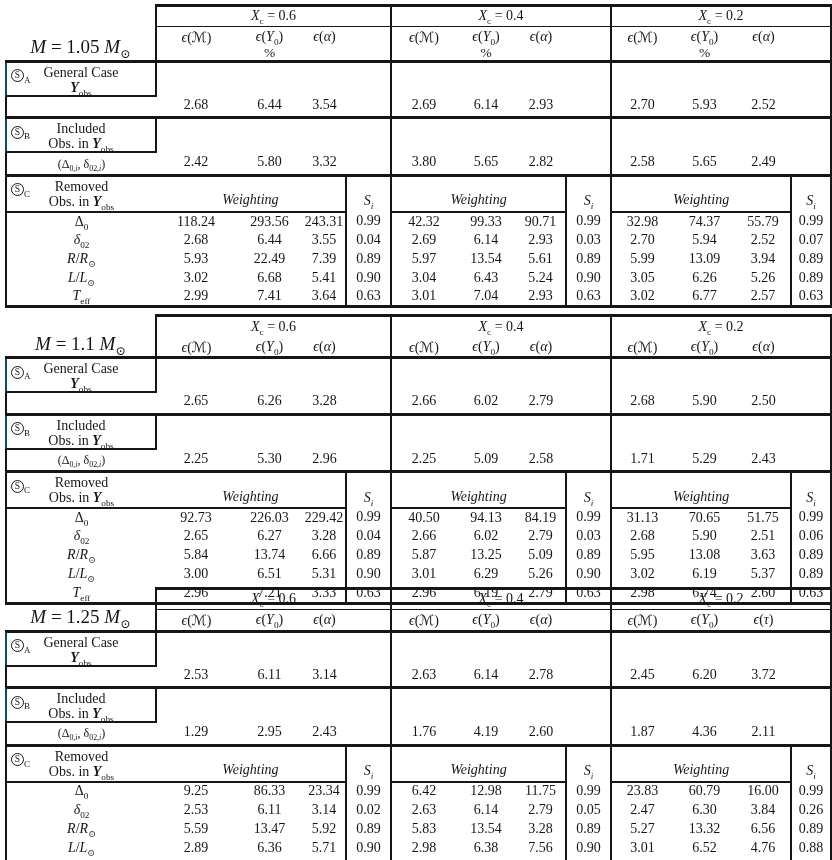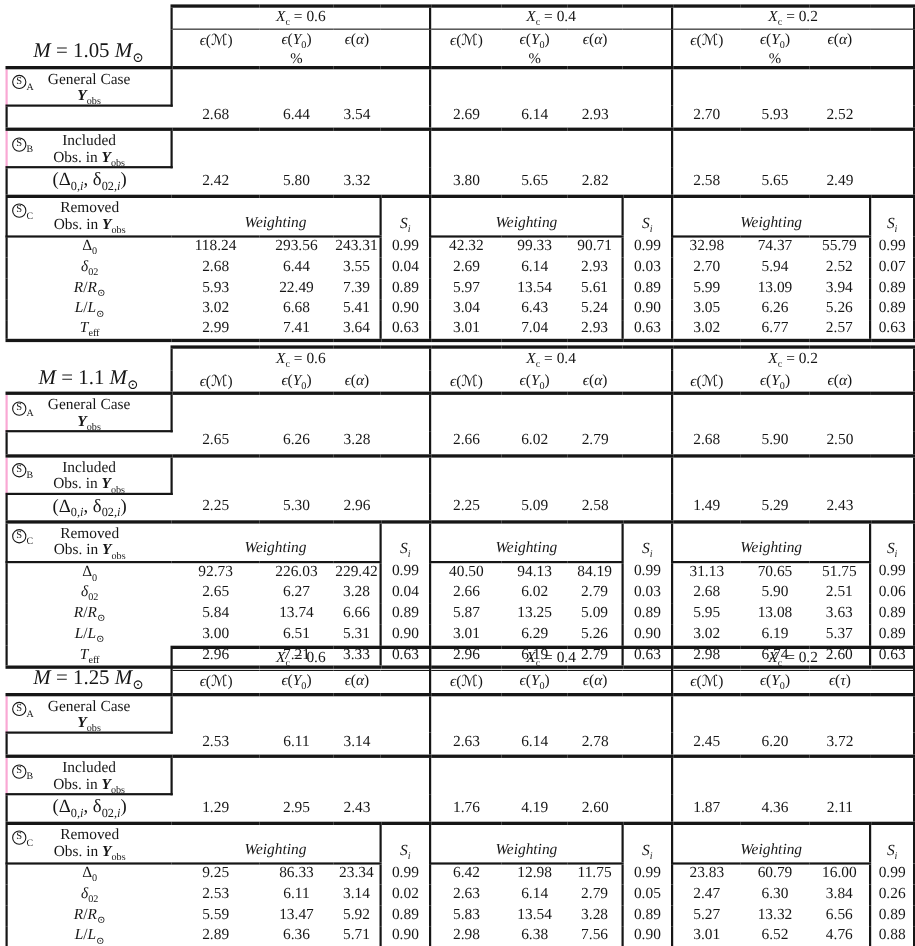--- a/index.html
+++ b/index.html
@@ -9,21 +9,21 @@
   .block{position:absolute;left:5px;width:826px}
   #b0{top:4px}#b1{top:314px}#b2{top:587px}
   table.blk{border-collapse:collapse;table-layout:fixed;width:826px}
   td{padding:0;text-align:center;vertical-align:bottom;font-size:14px;line-height:1.2;overflow:hidden}
   
   .top{border-top:3px solid #161616}
   .hb{border-bottom:3px solid #161616}
   .gs{border-left:2px solid #161616}
   .ro{border-right:2px solid #161616}
   .lo{border-left:2px solid #161616}
-  .lbox{border-left:2px solid #f9a8d4;border-right:2px solid #161616;border-bottom:2px solid #161616}
+  .lbox{border-left:2px solid #0c4a6e;border-right:2px solid #161616;border-bottom:2px solid #161616}
   .ra,.rb{border-bottom:3px solid #161616}
   .wb{border-bottom:2px solid #161616}
   .sil{border-left:2px solid #161616}
   .bot{border-bottom:3px solid #161616}
   .xcu{border-bottom:1px solid #161616}
   
   tr.r-xc td{height:21px;vertical-align:bottom;padding-bottom:1px}
   .mass{vertical-align:bottom;padding-bottom:5px;font-size:19px}
   tr.r-eps td{height:21px;vertical-align:top;padding-top:2px}
   .pct{display:block;line-height:1.05;font-size:13.5px}
@@ -34,21 +34,21 @@
   tr.r-sc-head td{height:31px;padding-bottom:2px}
   tr.r-data td{height:19px;vertical-align:middle}
   
   .lbox,.scbox{position:relative;vertical-align:top;padding-top:2px}
   .tagwrap{position:absolute;left:4px;top:4px}
   .circ{display:inline-block;width:13px;height:13px;border:1px solid #161616;border-radius:50%;
         font-size:9.5px;line-height:11px;text-align:center;vertical-align:middle}
   .tagsub{font-size:9px}
   .lline{line-height:14px;padding-top:1px}
   sub{font-size:0.66em;line-height:0}
-  .sublab{font-size:17px}
+  .sublab{font-size:12px}
   .scrM{font-family:"DejaVu Serif","DejaVu Sans",serif}
   .wcell{font-size:14px}
 </style>
 </head>
 <body>
 
 <div class="page">
   <div class="block" id="b0">
       <table class="blk">
         <colgroup>
@@ -340,21 +340,21 @@
           <tr class="r-sb-val">
             <td class="lo rb sublab">(Δ<sub>0,<i>i</i></sub>, δ<sub>02,<i>i</i></sub>)</td>
             <td class="val rb">2.25</td>
             <td class="val rb">5.30</td>
             <td class="val rb">2.96</td>
             <td class="rb"></td>
             <td class="val rb gs">2.25</td>
             <td class="val rb">5.09</td>
             <td class="val rb">2.58</td>
             <td class="rb"></td>
-            <td class="val rb gs">1.49</td>
+            <td class="val rb gs">1.71</td>
             <td class="val rb">5.29</td>
             <td class="val rb">2.43</td>
             <td class="rb ro"></td>
           </tr>
           <tr class="r-sc-head">
             <td class="lo wb scbox">
               <span class="tagwrap"><span class="circ">S</span><sub class="tagsub">C</sub></span>
               <div class="lline">Removed</div>
               <div class="lline">Obs. in <b><i>Y</i></b><sub>obs</sub></div>
             </td>

